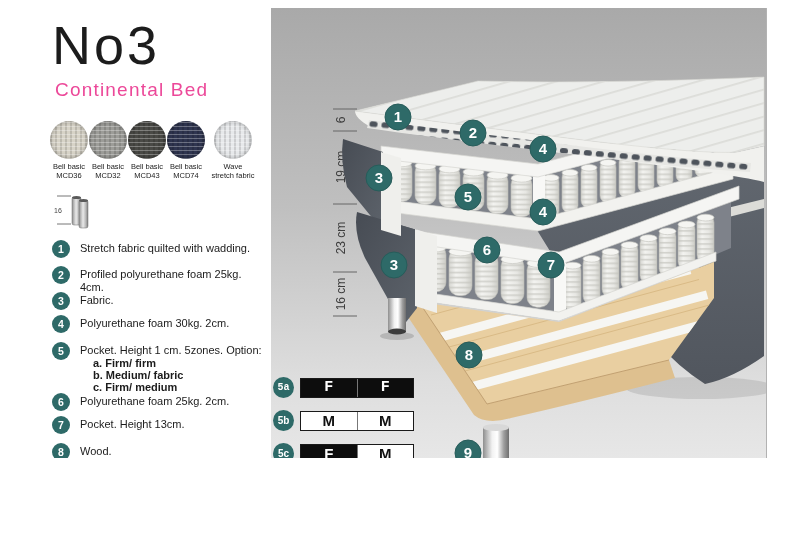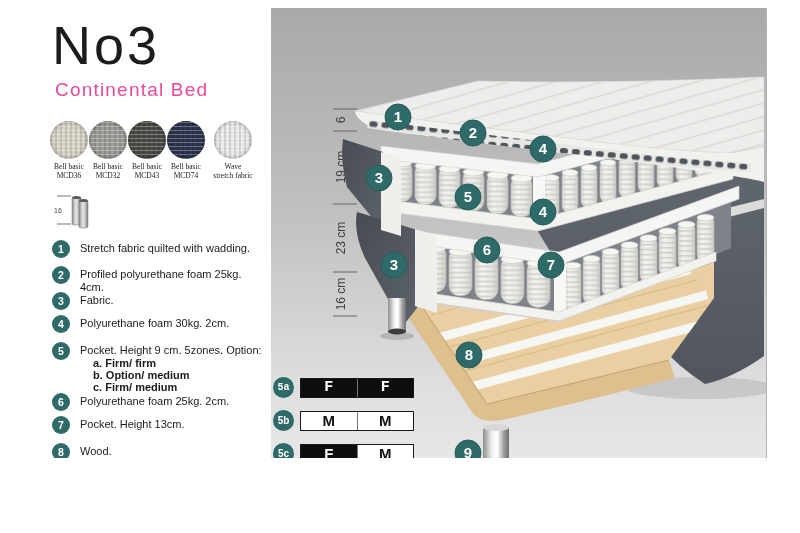--- a/index.html
+++ b/index.html
@@ -4,21 +4,21 @@
 <style>
   html,body{margin:0;padding:0;background:#fff;}
   .page{position:relative;width:800px;height:458px;background:#fff;overflow:hidden;
         font-family:"Liberation Sans",sans-serif;color:#1f1f1f;}
   
   .left-panel{position:absolute;left:0;top:0;width:271px;height:533px;background:#fff;}
   .title{position:absolute;left:52px;top:14px;font-size:54px;font-weight:300;
          letter-spacing:3px;color:#1c1c1c;}
   .subtitle{position:absolute;left:55px;top:79px;font-size:19px;font-weight:400;
             letter-spacing:1.2px;color:#ec4899;}
-  .swatch-wrap{position:absolute;top:121px;text-align:center;font-family:Liberation Serif, serif;}
+  .swatch-wrap{position:absolute;top:121px;text-align:center;}
   .swatch-circle{width:38px;height:38px;border-radius:50%;margin:0 auto;position:relative;
                  overflow:hidden;box-shadow:inset 0 0 5px rgba(0,0,0,.35);}
   .swatch-circle::after{content:"";position:absolute;inset:0;border-radius:50%;
      background:repeating-linear-gradient(0deg,rgba(255,255,255,.30) 0 1px,transparent 1px 4px),
                 repeating-linear-gradient(90deg,rgba(0,0,0,.12) 0 2px,transparent 2px 5px);}
   .swatch-label{margin-top:3px;font-size:7.5px;line-height:9px;color:#222;}
   .leg-icon{position:absolute;left:48px;top:191px;}
   .spec-list{position:absolute;left:0;top:0;width:271px;height:533px;}
   .spec-row{position:absolute;left:52px;display:flex;gap:10px;align-items:flex-start;width:215px;}
   .num-badge{flex:0 0 auto;width:18px;height:18px;border-radius:50%;background:#2E6A68;
@@ -120,24 +120,24 @@
         <div class="num-badge">3</div>
         <div class="spec-text">Fabric.</div>
       </div>
       <div class="spec-row" style="top:315px;">
         <div class="num-badge">4</div>
         <div class="spec-text">Polyurethane foam 30kg. 2cm.</div>
       </div>
       <div class="spec-row" style="top:342px;">
         <div class="num-badge">5</div>
         <div class="spec-text">
-          <div>Pocket. Height 9 cm. 5zones. Option:</div>
+          <div>Pocket. Height 1 cm. 5zones. Option:</div>
           <div class="spec-options">
             <div>a. Firm/ firm</div>
-            <div>b. Option/ medium</div>
+            <div>b. Medium/ fabric</div>
             <div>c. Firm/ medium</div>
           </div>
         </div>
       </div>
       <div class="spec-row" style="top:393px;">
         <div class="num-badge">6</div>
         <div class="spec-text">Polyurethane foam 25kg. 2cm.</div>
       </div>
       <div class="spec-row" style="top:416px;">
         <div class="num-badge">7</div>

